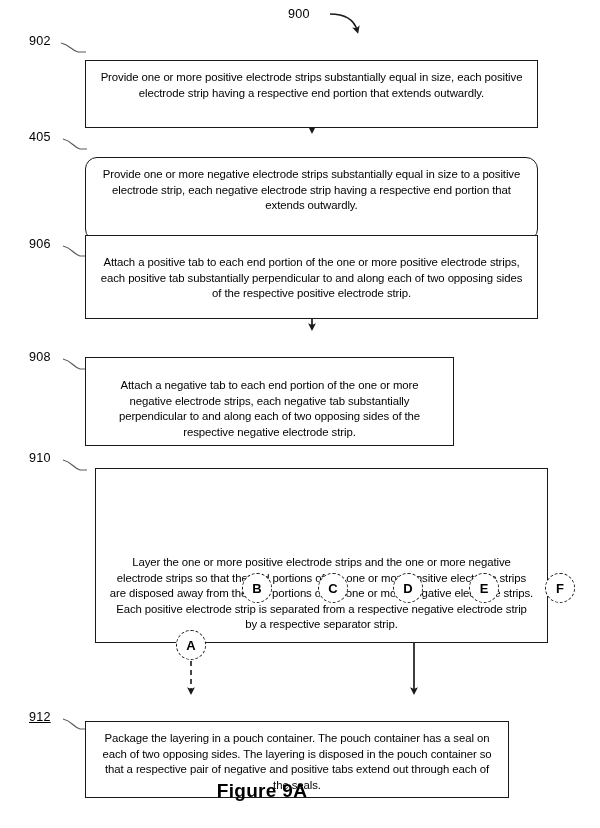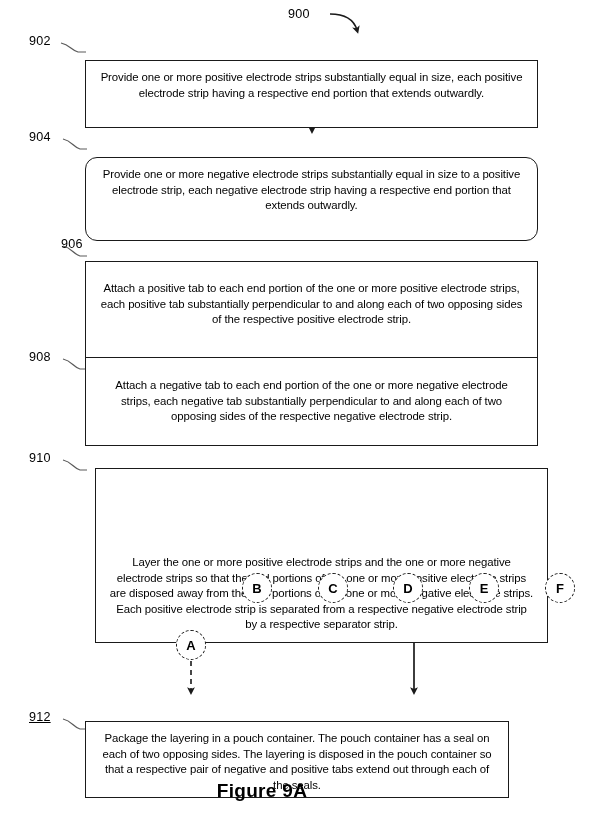--- a/index.html
+++ b/index.html
@@ -126,32 +126,32 @@
     <line x1="414" y1="598" x2="414" y2="691" stroke="#1a1a1a" stroke-width="1.7" marker-end="url(#arrowSolid)"></line>
   </svg>
 
   <div class="diagram-num" style="left:288px; top:7px;">900</div>
 
   <div class="ref-num" style="left:29px; top:34px;text-align:right;">902</div>
   <div class="step-box" style="left:85px; top:33px; width:453px; height:68px;">
     <div class="step-text">Provide one or more positive electrode strips substantially equal in size, each positive electrode strip having a respective end portion that extends outwardly.</div>
   </div>
 
-  <div class="ref-num" style="left:29px; top:130px;">904</div>
+  <div class="ref-num" style="left:29px; top:130px;">405</div>
   <div class="step-box" style="left:85px; top:130px; width:453px; height:84px;border-radius:12px;">
     <div class="step-text">Provide one or more negative electrode strips substantially equal in size to a positive electrode strip, each negative electrode strip having a respective end portion that extends outwardly.</div>
   </div>
 
-  <div class="ref-num" style="left:29px; top:237px;margin-left:32px;">906</div>
-  <div class="step-box" style="left:85px; top:234px; width:453px; height:108px;">
+  <div class="ref-num" style="left:29px; top:237px;">906</div>
+  <div class="step-box" style="left:85px; top:208px; width:453px; height:84px;">
     <div class="step-text" style="margin-top:10px;">Attach a positive tab to each end portion of the one or more positive electrode strips, each positive tab substantially perpendicular to and along each of two opposing sides of the respective positive electrode strip.</div>
   </div>
 
   <div class="ref-num" style="left:29px; top:350px;">908</div>
-  <div class="step-box" style="left:85px; top:330px; width:453px; height:89px;">
+  <div class="step-box" style="left:85px; top:330px; width:369px; height:89px;">
     <div class="step-text" style="margin-top:11px;">Attach a negative tab to each end portion of the one or more negative electrode strips, each negative tab substantially perpendicular to and along each of two opposing sides of the respective negative electrode strip.</div>
   </div>
 
   <div class="ref-num" style="left:29px; top:451px;">910</div>
   <div class="step-box" style="left:95px; top:441px; width:453px; height:175px; justify-content:flex-end;">
     <div class="step-text">Layer the one or more positive electrode strips and the one or more negative electrode strips so that the end portions of the one or more positive electrode strips are disposed away from the end portions of the one or more negative electrode strips.  Each positive electrode strip is separated from a respective negative electrode strip by a respective separator strip.</div>
     <div style="position:absolute; left:0; top:104px; width:453px; height:36px;">
       <div class="connector" style="position:absolute; left:146px; top:0;">
         <span class="connector-label">B</span>
       </div>

